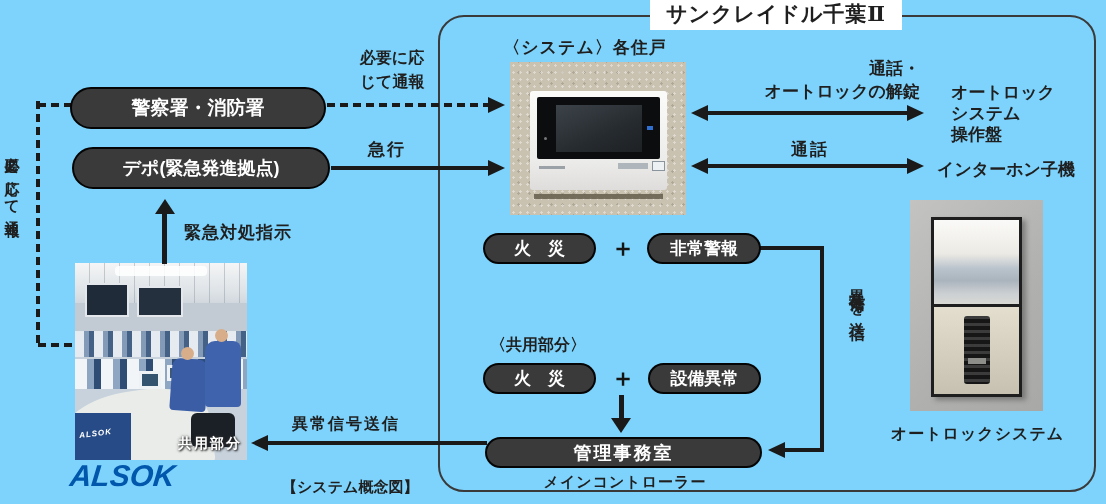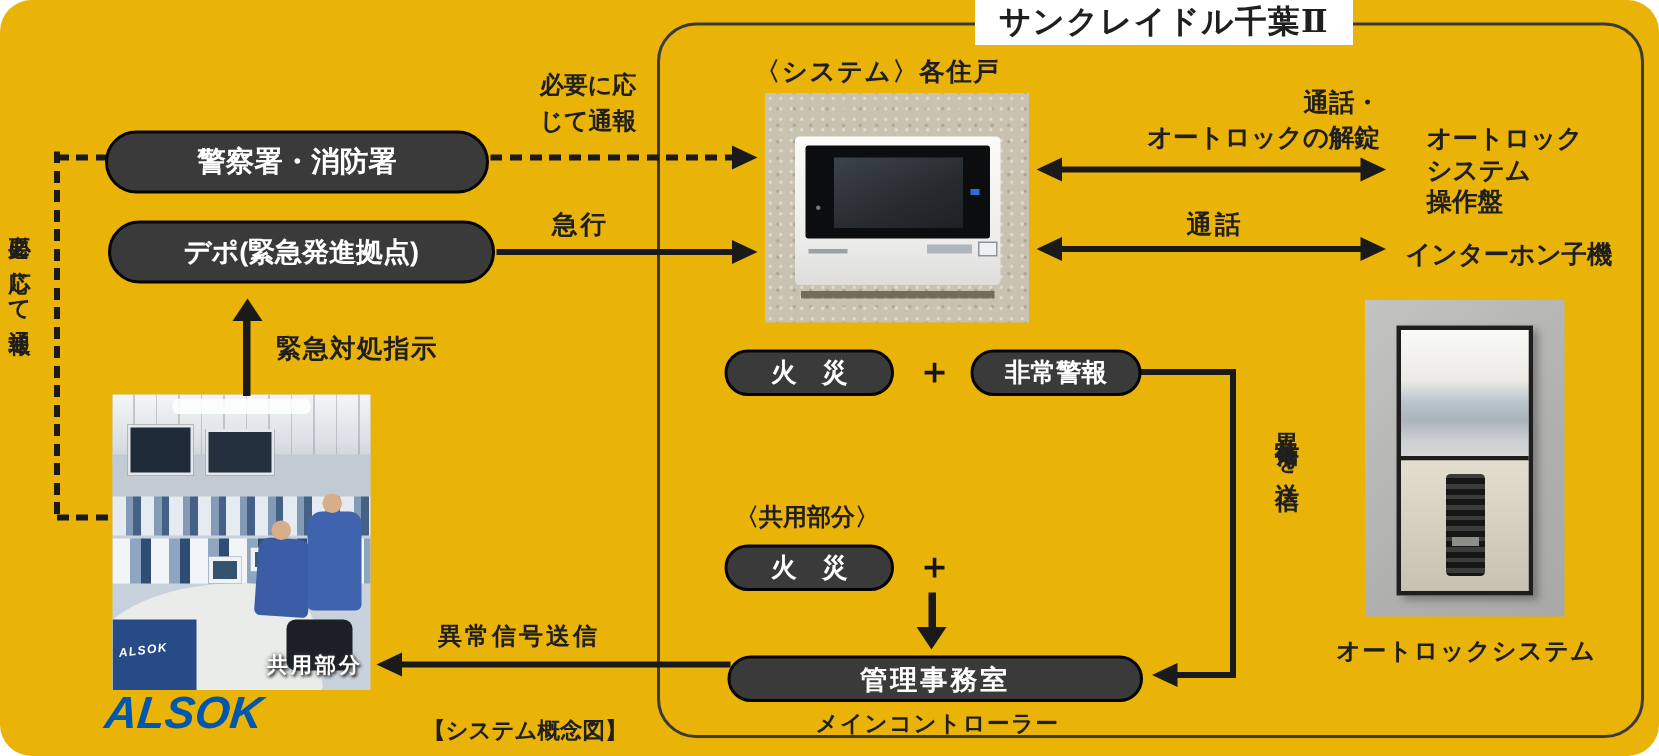--- a/index.html
+++ b/index.html
@@ -1,17 +1,17 @@
 <!DOCTYPE html>
 <html><head>
 <meta charset="utf-8">
 <style>
   html,body{margin:0;padding:0;background:#fff;}
-  .stage{position:relative;width:1106px;height:504px;background:#eab308;overflow:hidden;
-         font-family:"Liberation Serif","DejaVu Serif",serif;color:#1f1f1f;border-radius:21px;}
+  .stage{position:relative;width:1106px;height:504px;background:#7dd3fc;overflow:hidden;
+         font-family:"Liberation Serif","DejaVu Serif",serif;color:#1f1f1f;}
   .abs{position:absolute;box-sizing:border-box;}
   .serifb{font-weight:bold;font-family:"Liberation Serif","DejaVu Serif",serif;}
   .preline{white-space:pre-line;}
   
   .bigbox{left:438px;top:15px;width:658px;height:477px;border:2px solid #3a3a3a;border-radius:26px;z-index:1;}
   .title{left:650px;top:0px;width:252px;height:30px;background:#fff;z-index:5;text-align:center;
          font-size:21px;font-weight:bold;letter-spacing:1px;line-height:28px;}
   
   .pill{background:#3a3a3a;border:2px solid #050505;border-radius:999px;color:#fff;
         display:flex;align-items:center;justify-content:center;z-index:4;
@@ -191,20 +191,23 @@
   <div class="abs shaft-v" style="left:820px;top:246px;height:206px;"></div>
   <div class="abs shaft-h" style="left:784px;top:448px;width:40px;"></div>
   <div class="abs ah ah-left" style="left:768px;top:442px;"></div>
   <div class="abs lbl vtext" style="left:846px;top:276px;height:160px;font-size:16px;letter-spacing:3px;">異常信号を送信</div>
 
   <div class="abs lbl" style="left:490px;top:335px;font-size:16px;">〈共用部分〉</div>
   <div class="abs pill" style="left:483px;top:363px;width:113px;height:31px;font-size:17px;">
     <span>火　災</span>
   </div>
   <div class="abs plus" style="left:605px;top:366px;width:36px;text-align:center;">＋</div>
+  <div class="abs pill" style="left:648px;top:363px;width:113px;height:31px;font-size:17px;">
+    <span>設備異常</span>
+  </div>
 
   <div class="abs shaft-v thick" style="left:619px;top:395px;height:25px;"></div>
   <div class="abs ah ah-down" style="left:611px;top:418px;"></div>
 
   <div class="abs pill" style="left:485px;top:437px;width:277px;height:31px;font-size:18px;letter-spacing:2px;">
     <span>管理事務室</span>
   </div>
   <div class="abs lbl" style="left:490px;top:473px;width:270px;text-align:center;font-size:15px;letter-spacing:1px;">メインコントローラー</div>
 
   <div class="abs ph-door">

